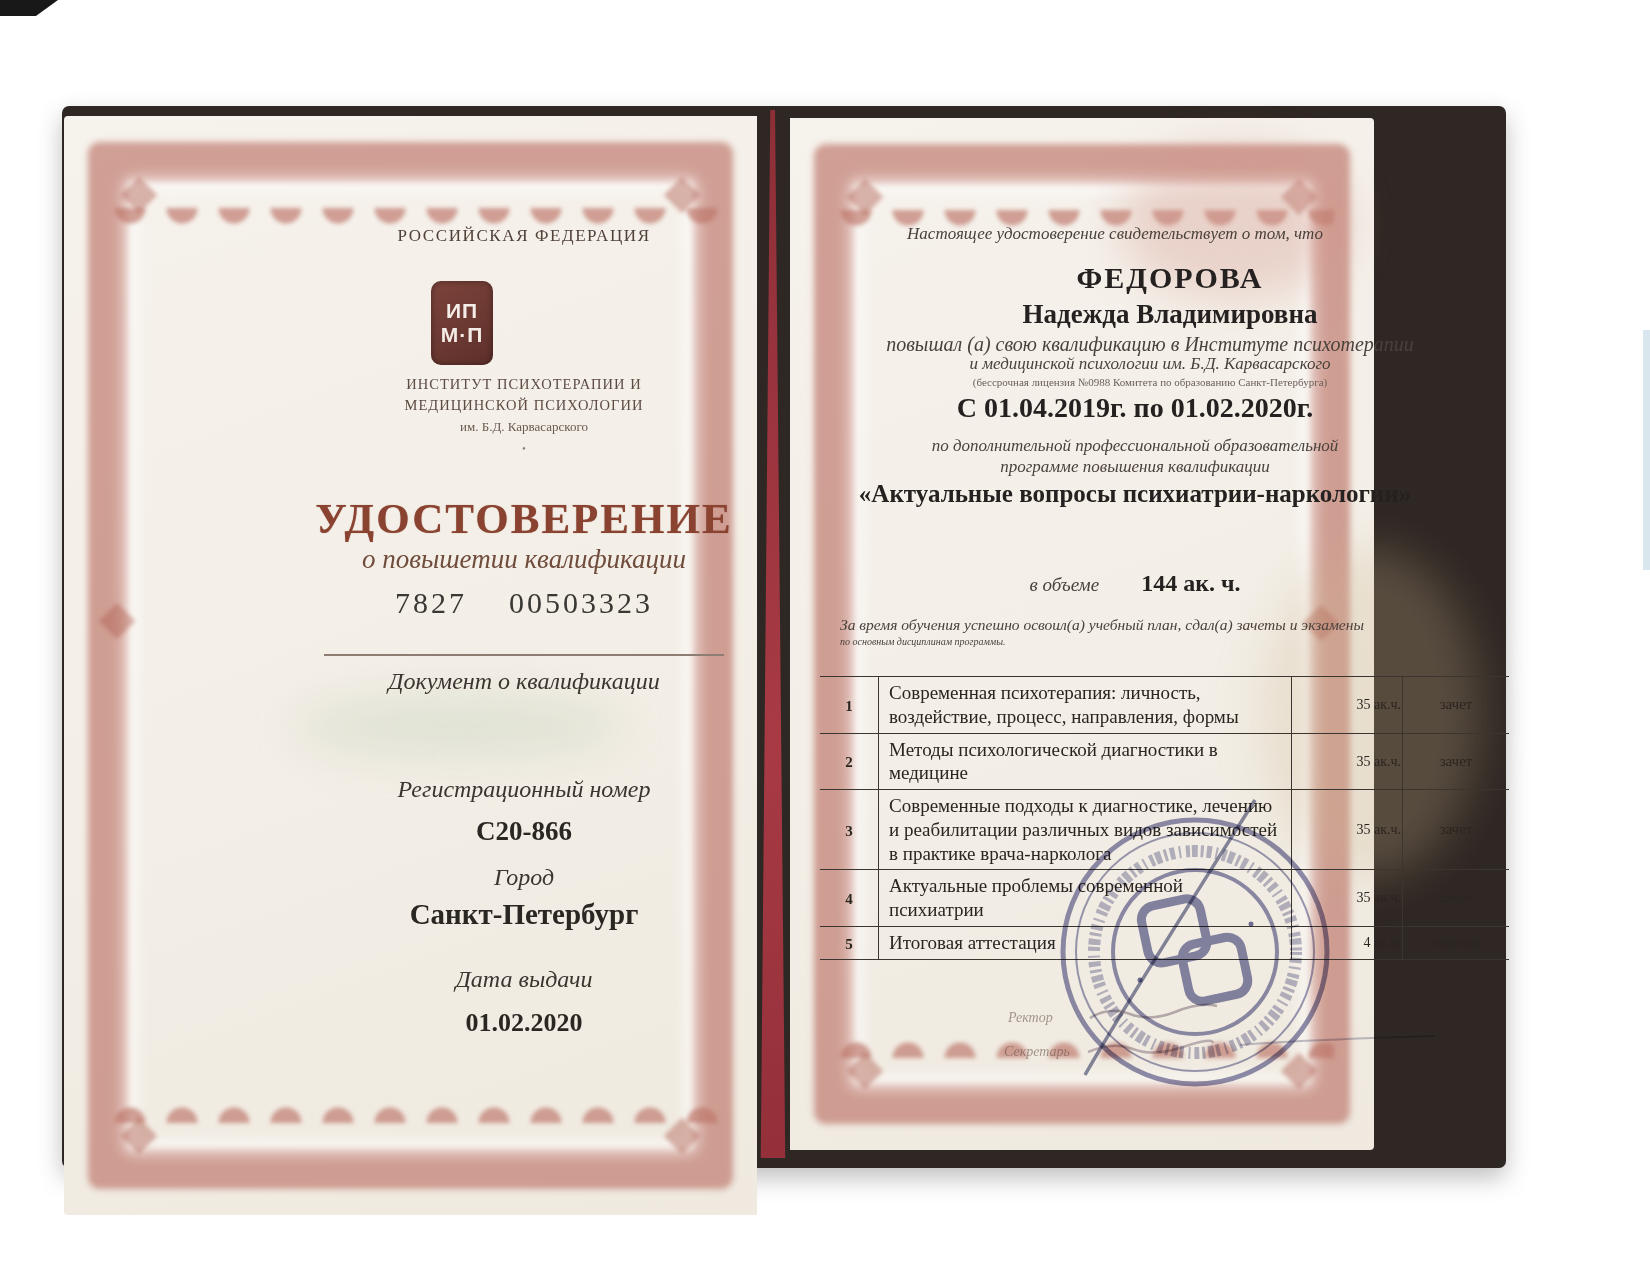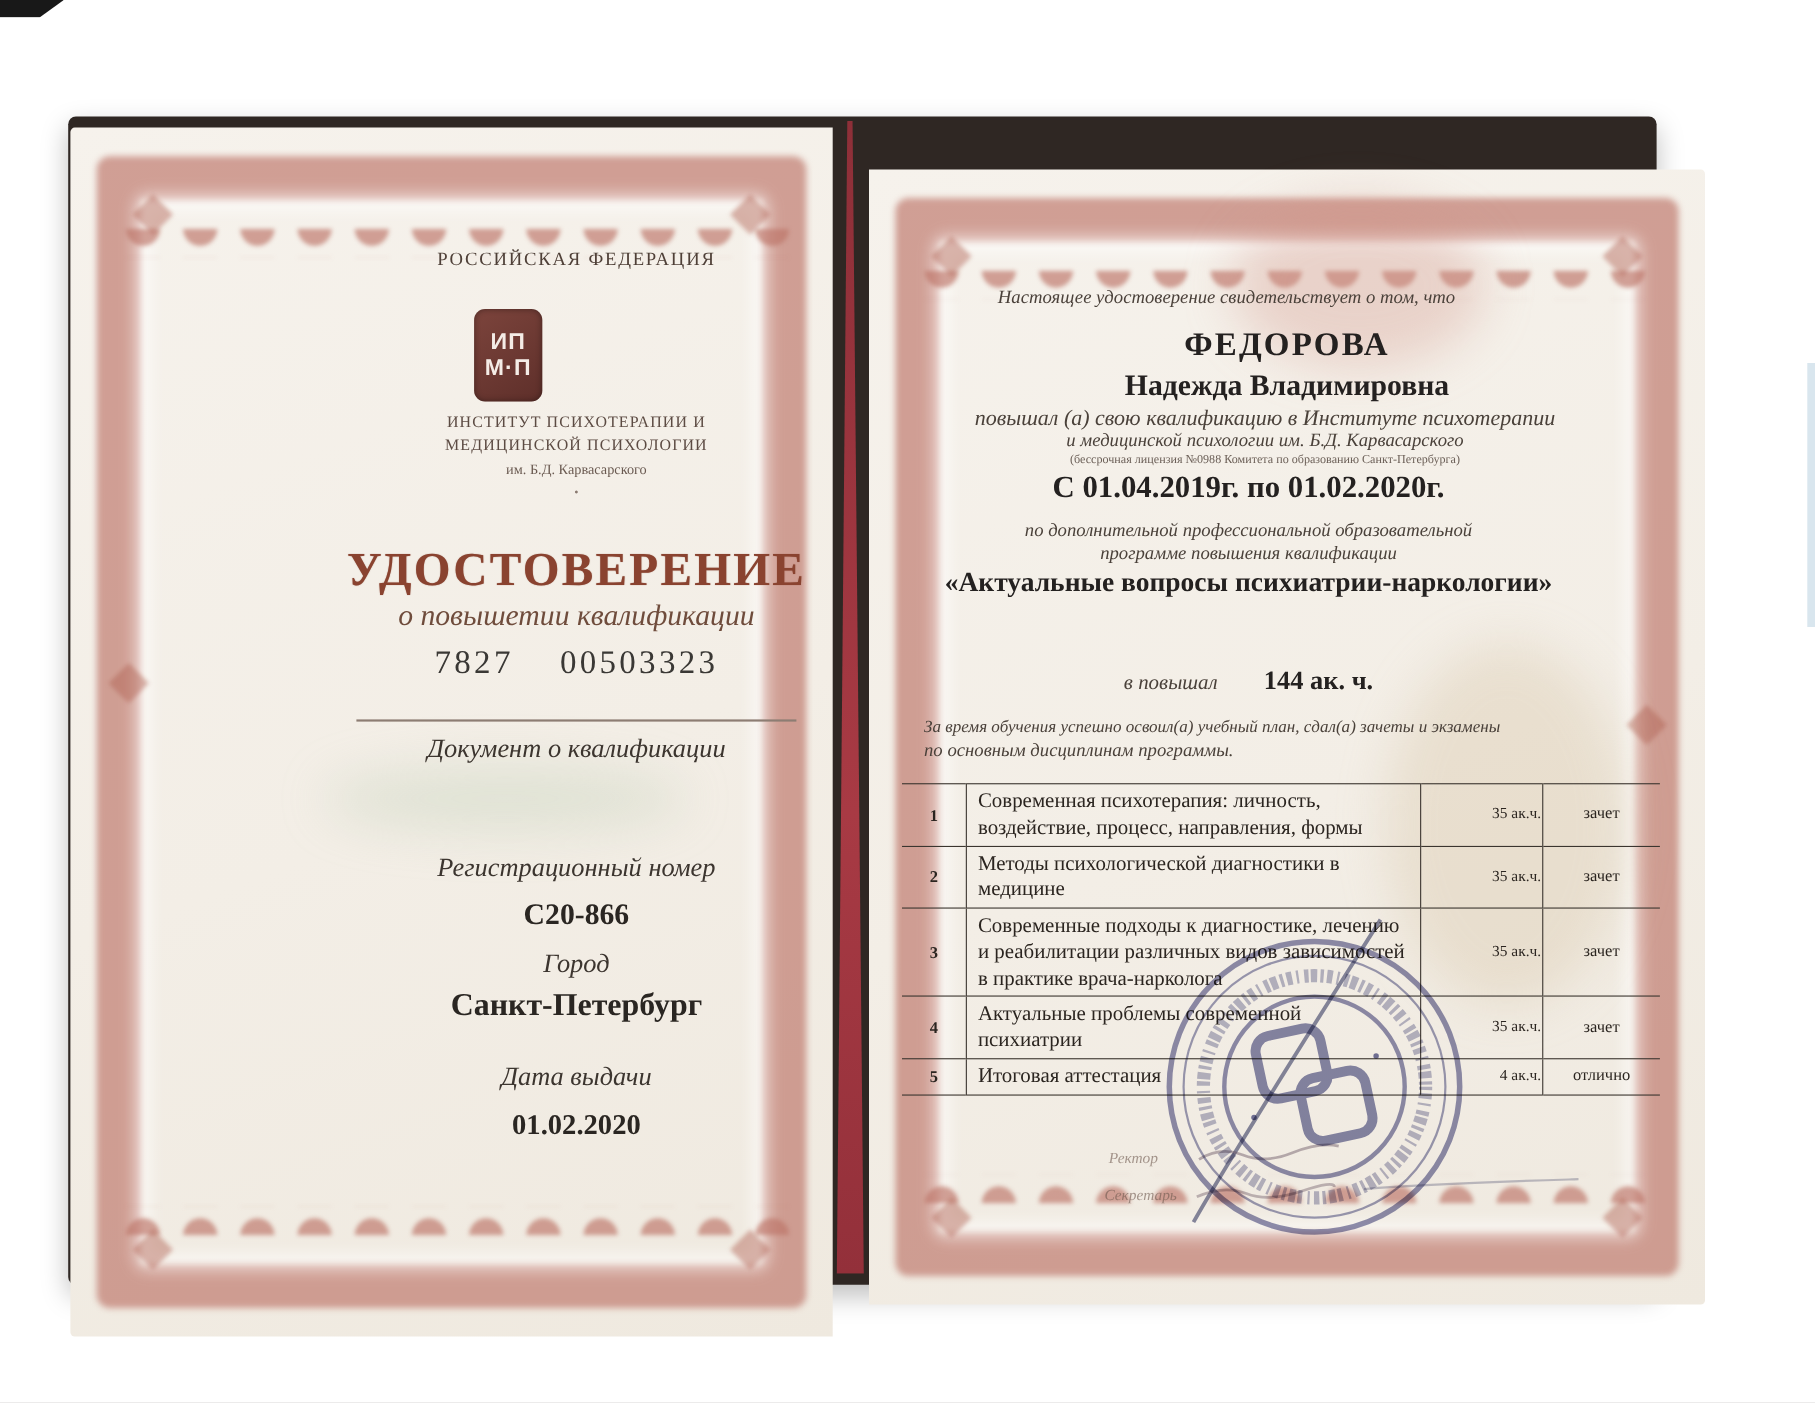--- a/index.html
+++ b/index.html
@@ -10,21 +10,21 @@
   .edge-sliver{position:absolute;right:0;top:330px;width:7px;height:240px;background:#cfe0ea;opacity:.8;}
   
   .cover{position:absolute;left:62px;top:106px;width:1444px;height:1062px;background:#2f2723;
          border-radius:7px;box-shadow:0 10px 24px rgba(0,0,0,.25);}
   .spine{position:absolute;left:756px;top:110px;width:34px;height:1048px;
          background:linear-gradient(180deg,#8e2f38,#a83a44 60%,#93303a);
          clip-path:polygon(42% 0,56% 0,86% 100%,14% 100%);}
   
   .page{position:absolute;background:linear-gradient(160deg,#f6f2ec 0%,#f3eee6 55%,#efe9df 100%);}
   .page-left{left:64px;top:116px;width:693px;height:1099px;border-radius:4px 0 0 4px;}
-  .page-right{left:790px;top:118px;width:760px;height:1032px;border-radius:0 4px 4px 0;margin-top:36px;}
+  .page-right{left:790px;top:118px;width:584px;height:1032px;border-radius:0 4px 4px 0;}
   
   .frame{position:absolute;inset:26px 24px;border:40px solid rgba(188,116,103,.66);
          border-radius:12px;filter:blur(3px);pointer-events:none;}
   .frame::before{content:"";position:absolute;inset:-6px;border:16px solid rgba(255,255,255,.55);
          border-radius:12px;filter:blur(6px);}
   .scallop{position:absolute;left:40px;right:40px;height:26px;filter:blur(2px);pointer-events:none;
            background-image:radial-gradient(circle at 50% 0%, rgba(188,116,103,.66) 15px, transparent 16px);
            background-size:52px 26px;background-repeat:repeat-x;}
   .scallop.top{top:92px;}
   .scallop.bot{bottom:92px;transform:scaleY(-1);}
@@ -72,21 +72,21 @@
   .rp-train2{left:20px;top:236px;width:680px;font-size:17px;color:#4a413a;}
   .rp-license{left:20px;top:258px;width:680px;font-size:11px;color:#6b5f57;}
   .rp-period{left:10px;top:274px;width:670px;font-size:28px;color:#242120;}
   .rp-prog1{left:10px;top:318px;width:670px;font-size:17px;color:#4a413a;}
   .rp-prog2{left:10px;top:339px;width:670px;font-size:17px;color:#4a413a;}
   .rp-progname{left:0px;top:362px;width:690px;font-size:25px;color:#242120;}
   .rp-volume{left:0px;top:452px;width:690px;display:flex;justify-content:center;gap:42px;align-items:baseline;}
   .rp-volume .lbl{font-size:19px;font-style:italic;color:#4a413a;}
   .rp-volume .val{font-size:24px;font-weight:bold;color:#242120;}
   .rp-result1{left:50px;top:498px;width:620px;font-size:15.5px;color:#4a413a;}
-  .rp-result2{left:50px;top:518px;width:620px;font-size:17px;color:#4a413a;}
+  .rp-result2{left:50px;top:518px;width:620px;font-size:10px;color:#4a413a;}
   table.subjects{position:absolute;left:30px;top:558px;width:660px;border-collapse:collapse;
                  font-size:19px;color:#2b2520;table-layout:fixed;}
   table.subjects td{border:0;vertical-align:middle;line-height:1.25;}
   table.subjects tr{border-top:1.5px solid #3b352f;}
   table.subjects tr:last-child{border-bottom:1.5px solid #3b352f;}
   td.c-num{width:56px;text-align:center;font-size:15px;font-weight:bold;vertical-align:top;
            border-right:1.5px solid #3b352f !important;padding-top:4px;}
   td.c-sub{width:392px;padding:4px 10px;vertical-align:top;border-right:1.5px solid #3b352f !important;}
   td.c-hrs{width:108px;text-align:right;font-size:14px;border-right:1.5px solid #3b352f !important;}
   td.c-grd{width:104px;text-align:center;font-size:15px;}
@@ -157,21 +157,21 @@
     <div class="abs ctr b rp-surname">ФЕДОРОВА</div>
     <div class="abs ctr b rp-name">Надежда Владимировна</div>
     <div class="abs ctr it rp-train1">повышал (а) свою квалификацию в Институте психотерапии</div>
     <div class="abs ctr it rp-train2">и медицинской психологии им. Б.Д. Карвасарского</div>
     <div class="abs ctr rp-license">(бессрочная лицензия №0988 Комитета по образованию Санкт-Петербурга)</div>
     <div class="abs ctr b rp-period">С 01.04.2019г. по 01.02.2020г.</div>
     <div class="abs ctr it rp-prog1">по дополнительной профессиональной образовательной</div>
     <div class="abs ctr it rp-prog2">программе повышения квалификации</div>
     <div class="abs ctr b rp-progname">«Актуальные вопросы психиатрии-наркологии»</div>
     <div class="abs rp-volume">
-      <span class="lbl">в повышал</span>
+      <span class="lbl">в объеме</span>
       <span class="val">144 ак. ч.</span>
     </div>
     <div class="abs it rp-result1">За время обучения успешно освоил(а) учебный план, сдал(а) зачеты и экзамены</div>
     <div class="abs it rp-result2">по основным дисциплинам программы.</div>
 
     <table class="subjects">
       <tbody>
           <tr>
             <td class="c-num">1</td>
             <td class="c-sub">Современная психотерапия: личность, воздействие, процесс, направления, формы</td>

